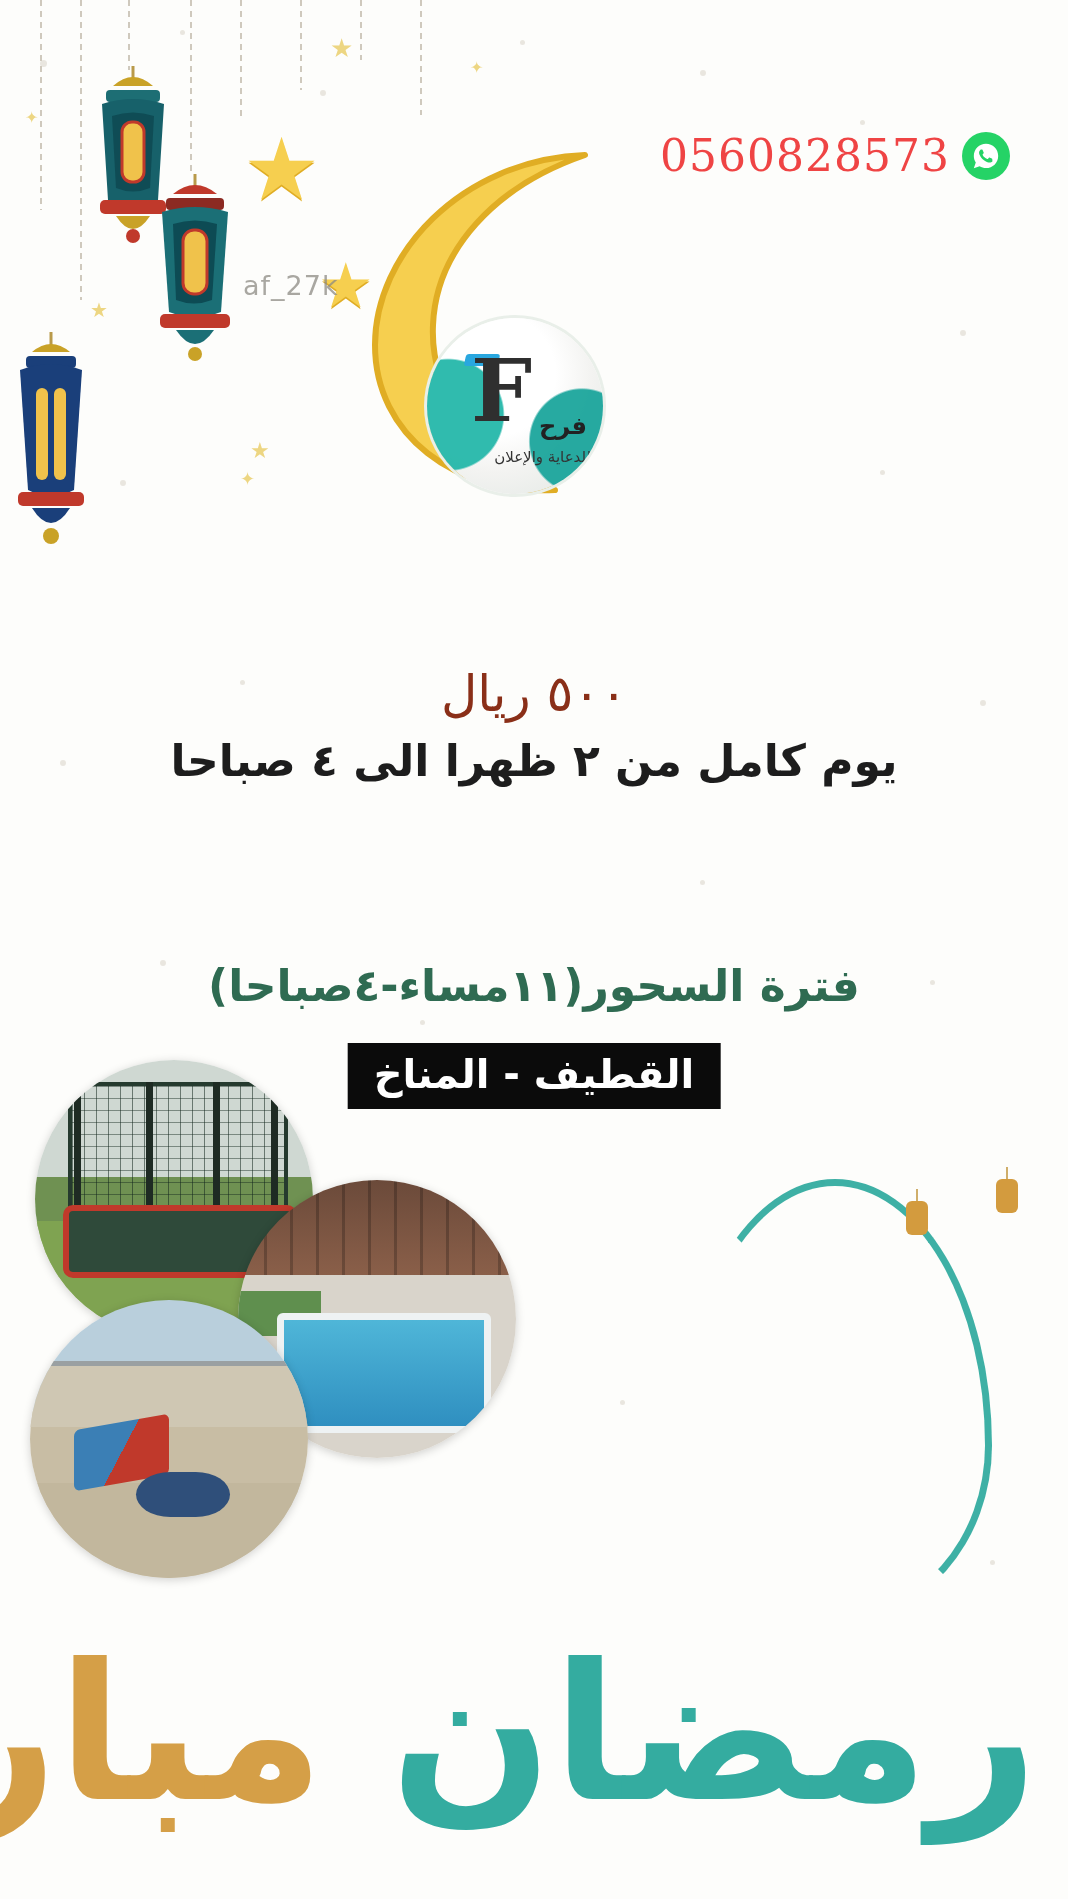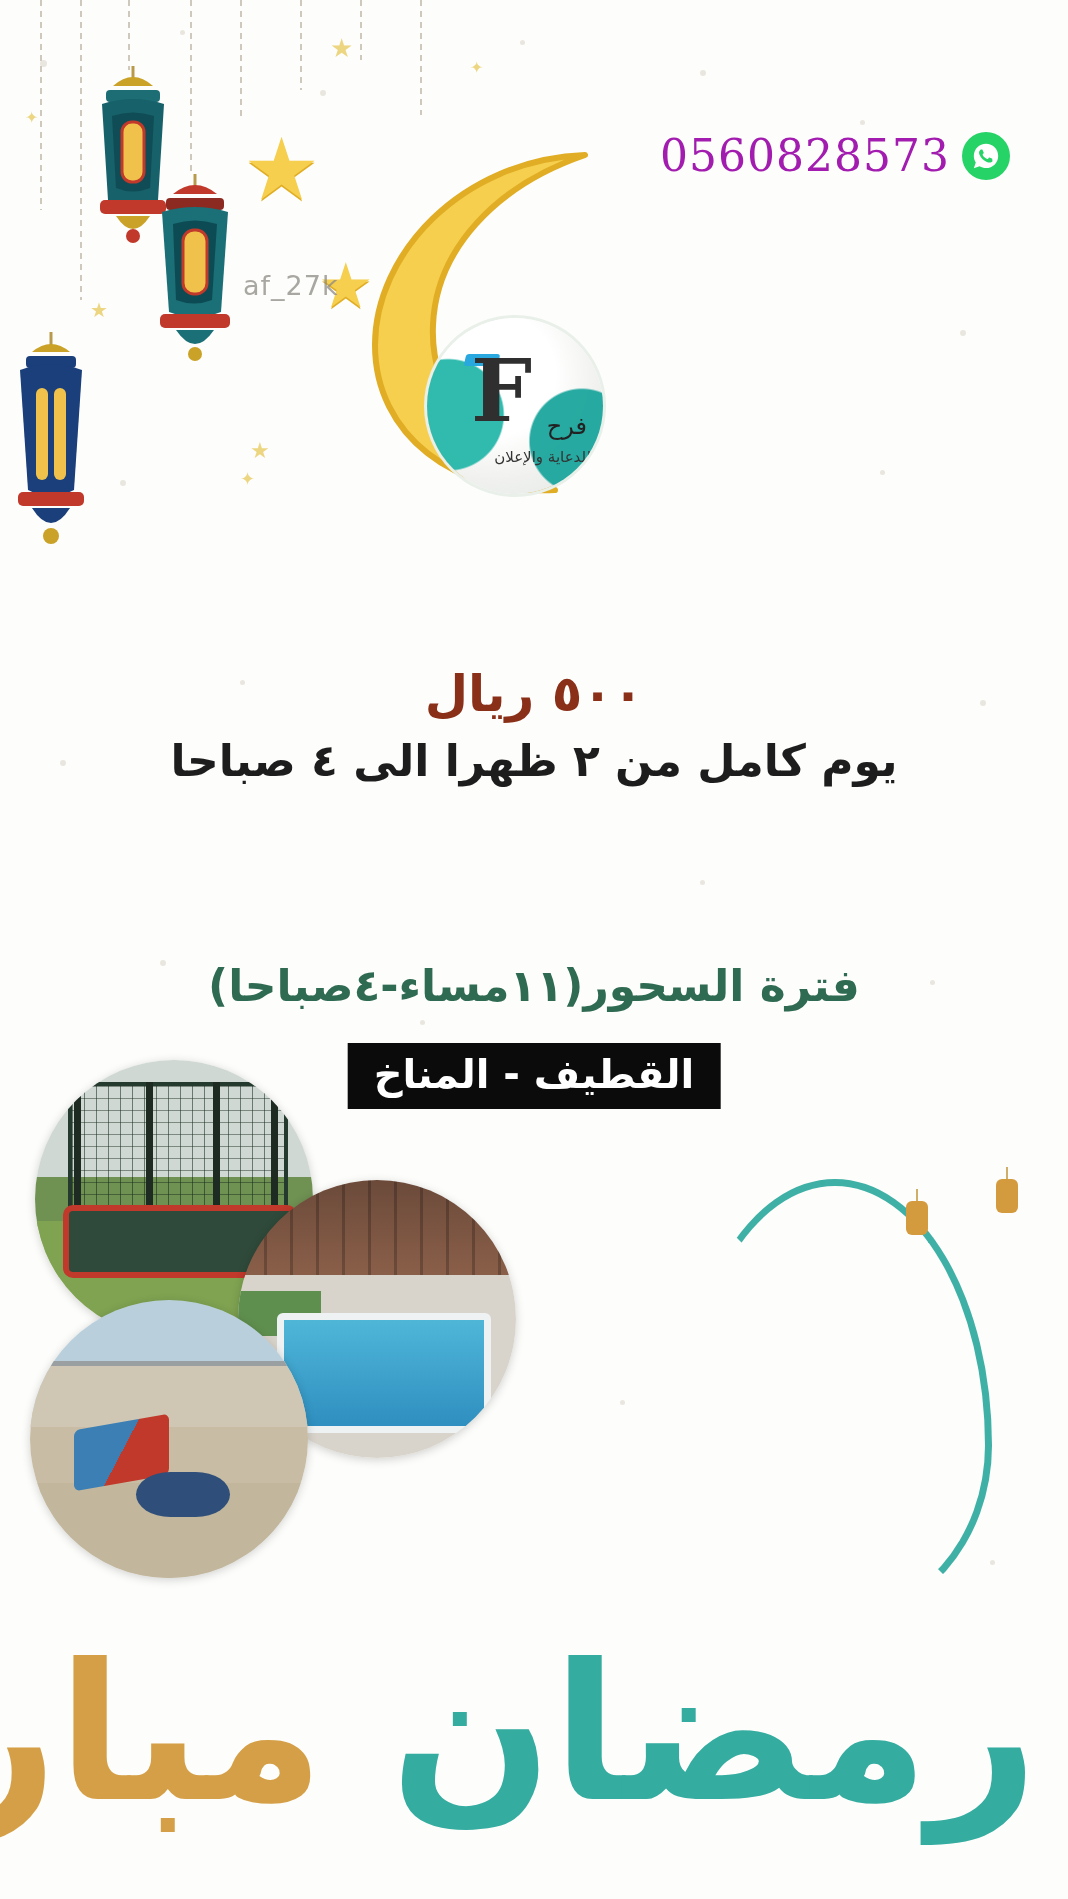--- a/index.html
+++ b/index.html
@@ -82,21 +82,21 @@
   .contact-row {
     display: flex;
     align-items: center;
     justify-content: flex-end;
     gap: 12px;
     margin-top: 8px;
   }
   .contact-row .txt {
     font-family: "DejaVu Serif", serif;
     font-size: 44px;
-    color: #a21caf;
+    color: #ef4444;
     direction: ltr;
     letter-spacing: 1px;
   }
   .ic {
     width: 48px; height: 48px;
     border-radius: 50%;
     display: flex; align-items: center; justify-content: center;
     flex: 0 0 auto;
   }
   .ic-wa { background: #25d366; }
@@ -131,21 +131,21 @@
     line-height: 1;
   }
   .logo .f-blue {
     position: absolute; left: 38px; top: 36px;
     width: 34px; height: 12px; background: #29a7df; border-radius: 3px;
     transform: skewX(-12deg);
   }
   .logo .f-name {
     position: absolute;
     right: 16px; bottom: 54px;
-    font-size: 24px; font-weight: normal; color: #222;
+    font-size: 24px; font-weight: bold; color: #222;
     font-family: "DejaVu Sans", sans-serif;
     margin-top: 12px;
   }
   .logo .f-sub {
     position: absolute;
     right: 12px; bottom: 28px;
     font-size: 15px; color: #333;
     font-family: "DejaVu Sans", sans-serif;
   }
 
@@ -159,21 +159,21 @@
     font-family: "DejaVu Sans", sans-serif;
     font-weight: bold;
     font-size: 88px;
     color: #8a2f18;
     letter-spacing: -2px;
   }
   .price-1 {
     position: absolute;
     top: 665px; width: 100%; text-align: center;
     font-family: "DejaVu Sans", sans-serif;
-    font-weight: bold; font-size: 50px; color: #8a2f18; margin-left: 12px;
+    font-weight: normal; font-size: 50px; color: #8a2f18; margin-left: 12px;
   }
   .line-1 {
     position: absolute;
     top: 735px; width: 100%; text-align: center;
     font-family: "DejaVu Sans", sans-serif;
     font-weight: bold; font-size: 44px; color: #1d1d1d;
   }
   .price-2 {
     position: absolute;
     top: 820px; width: 100%; text-align: center;

